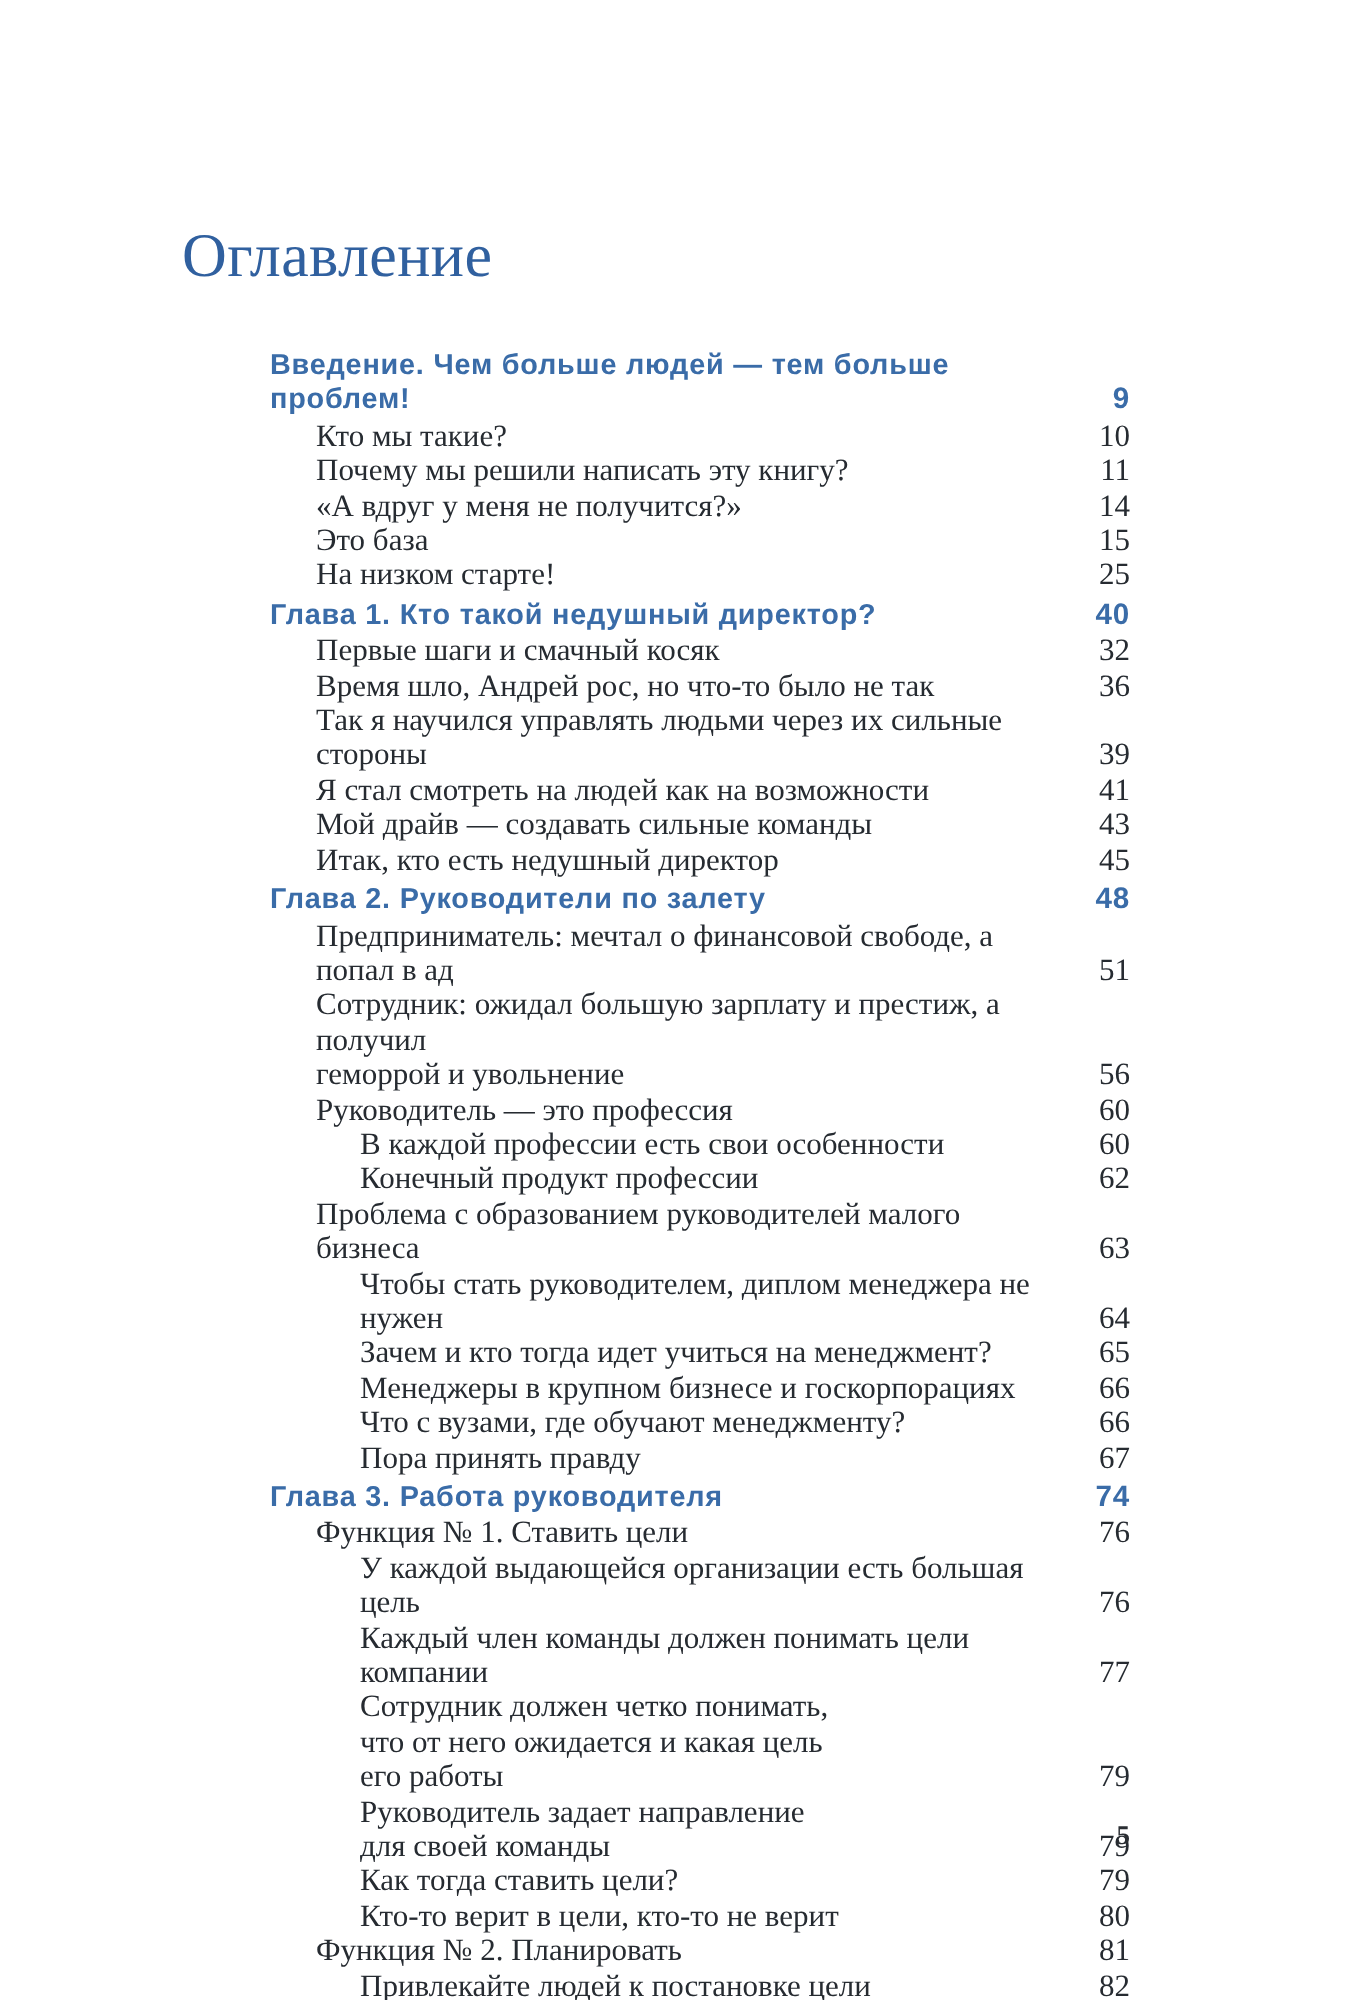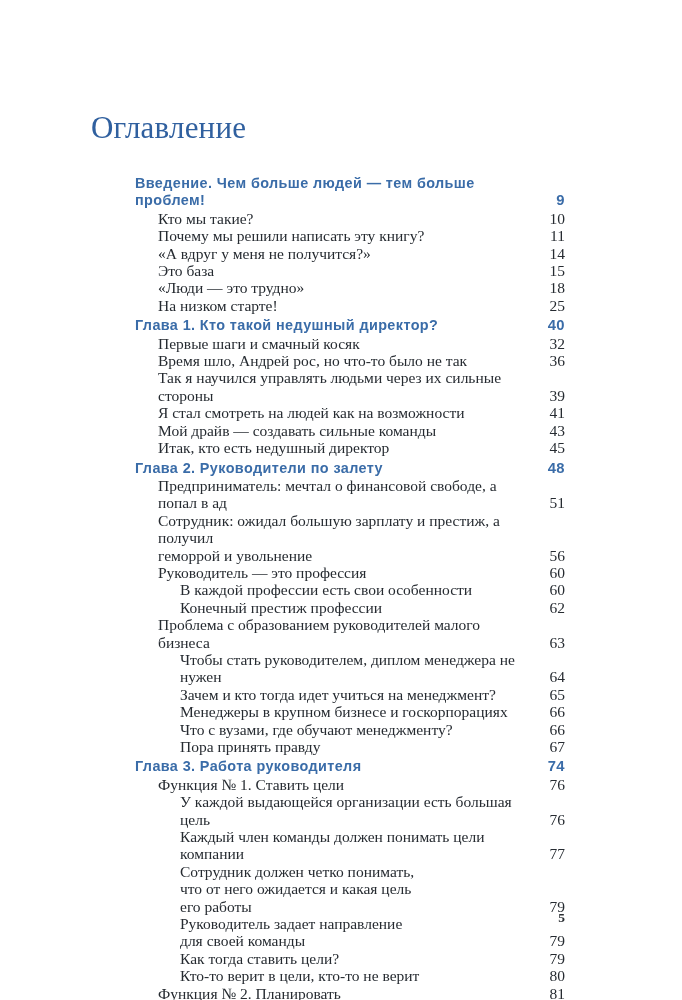--- a/index.html
+++ b/index.html
@@ -98,24 +98,20 @@
   </div>
         <div class="row lvl1">
     <span class="label">«А вдруг у меня не получится?»</span>
     <span class="num">14</span>
   </div>
         <div class="row lvl1">
     <span class="label">Это база</span>
     <span class="num">15</span>
   </div>
         <div class="row lvl1">
-    <span class="label">«Люди — это трудно»</span>
-    <span class="num">18</span>
-  </div>
-        <div class="row lvl1">
     <span class="label">На низком старте!</span>
     <span class="num">25</span>
   </div>
         <div class="row lvl0 chapter">
     <span class="label">Глава 1. Кто такой недушный директор?</span>
     <span class="num">40</span>
   </div>
         <div class="row lvl1">
     <span class="label">Первые шаги и смачный косяк</span>
     <span class="num">32</span>
@@ -155,21 +151,21 @@
   </div>
         <div class="row lvl1">
     <span class="label">Руководитель — это профессия</span>
     <span class="num">60</span>
   </div>
         <div class="row lvl2">
     <span class="label">В каждой профессии есть свои особенности</span>
     <span class="num">60</span>
   </div>
         <div class="row lvl2">
-    <span class="label">Конечный престиж профессии</span>
+    <span class="label">Конечный продукт профессии</span>
     <span class="num">62</span>
   </div>
         <div class="row lvl1">
     <span class="label">Проблема с образованием руководителей малого бизнеса</span>
     <span class="num">63</span>
   </div>
         <div class="row lvl2">
     <span class="label">Чтобы стать руководителем, диплом менеджера не нужен</span>
     <span class="num">64</span>
   </div>

